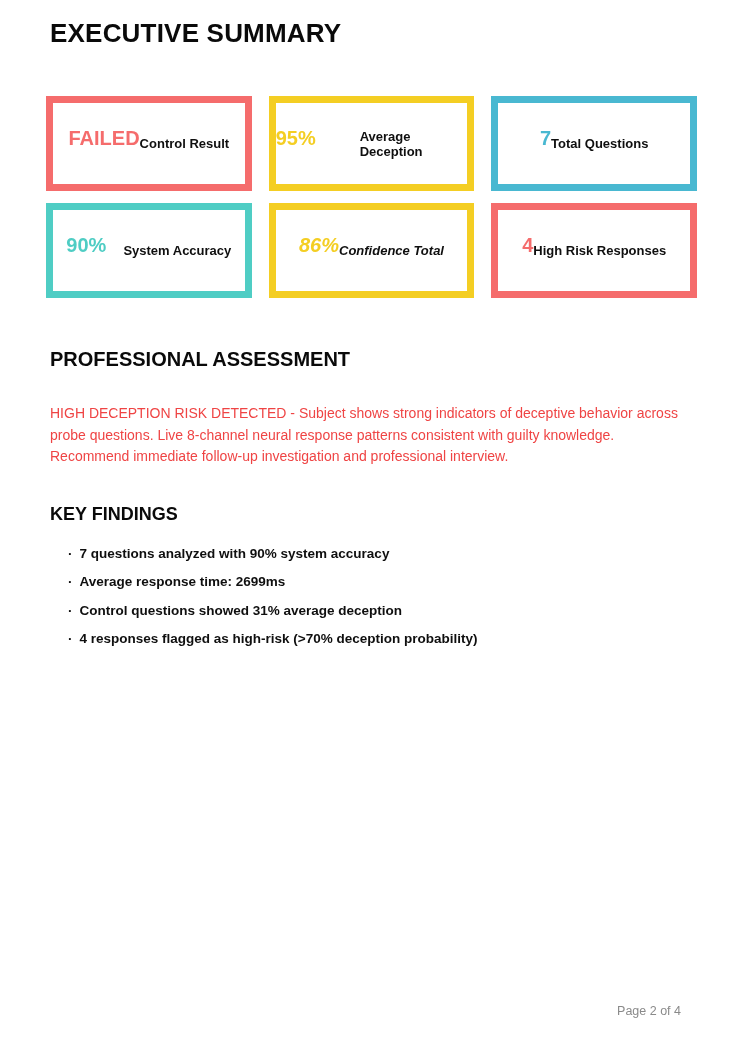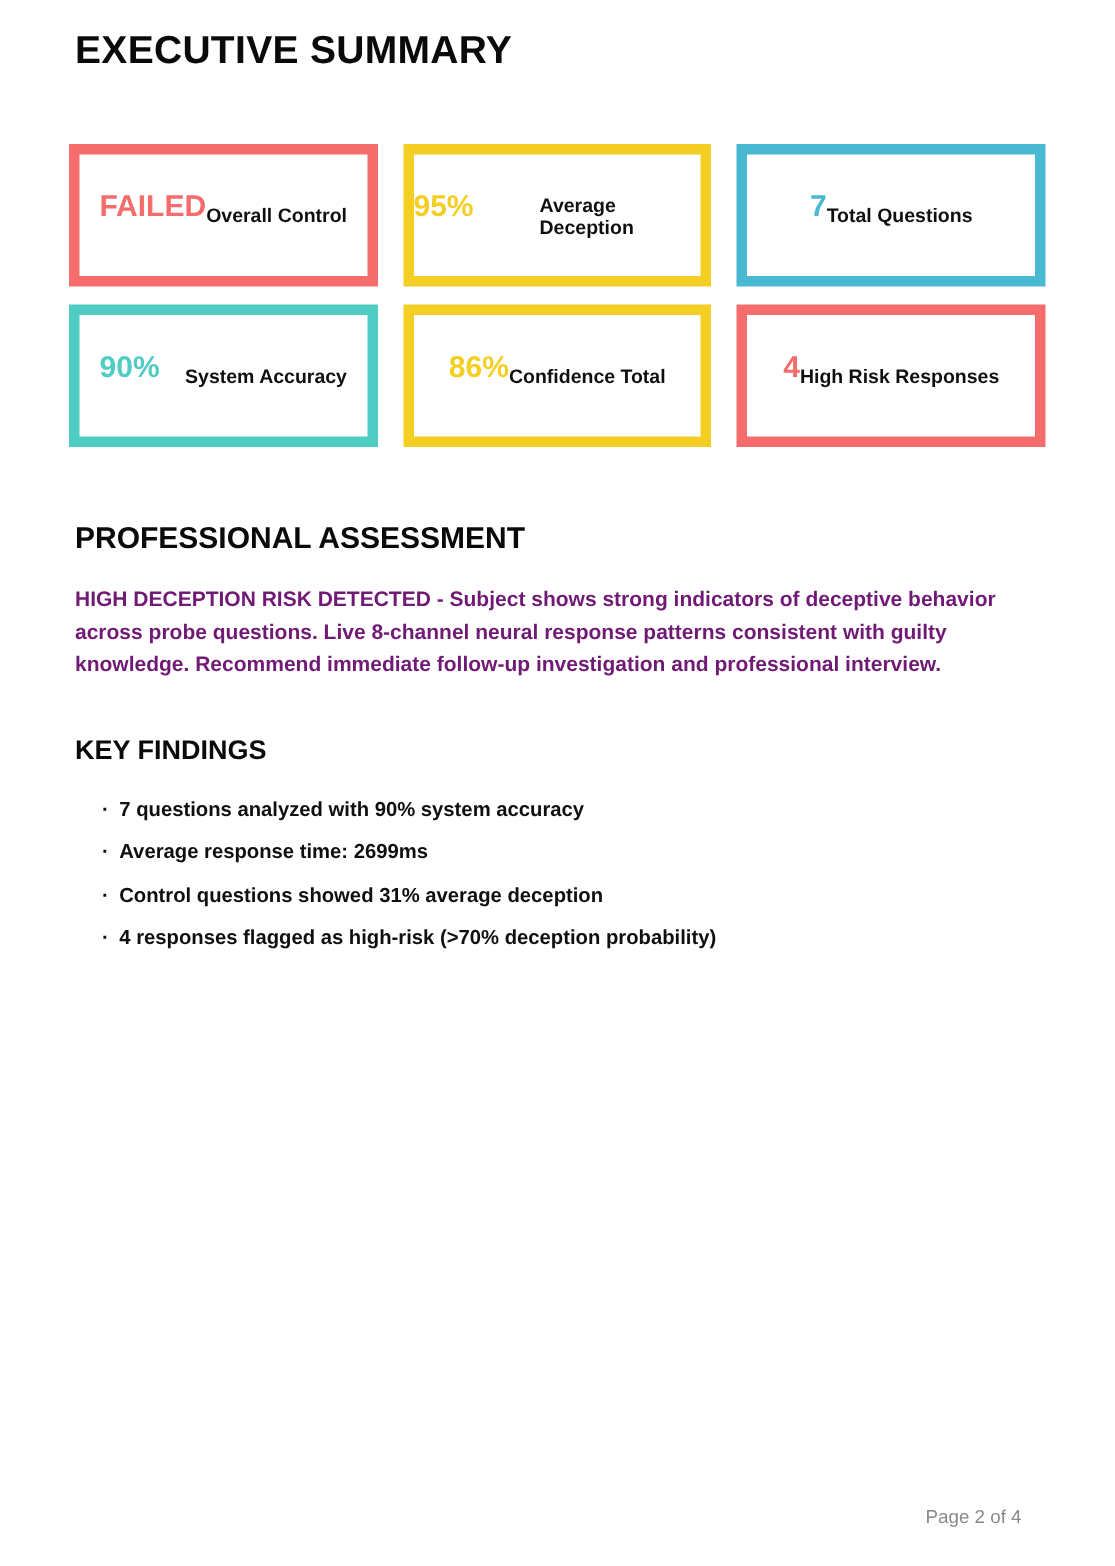--- a/index.html
+++ b/index.html
@@ -49,26 +49,26 @@
     font-weight: bold;
     color: #0f0f0f;
   }
   .section-assessment { margin: 50px 50px 0 50px; }
   .section-heading {
     font-size: 20px;
     font-weight: bold;
     color: #0a0a0a;
   }
   .assessment-body {
-    margin-top: 18px;
+    margin-top: 32px;
     width: 644px;
     font-size: 14px;
-    font-weight: bold;
+    font-weight: normal;
     line-height: 21.5px;
-    color: #701a75;
+    color: #ef4444;
   }
   .section-findings { margin: 36px 50px 0 50px; }
   .section-findings .section-heading { font-size: 18px; }
   .findings-list {
     list-style: none;
     margin-top: 22px;
     padding-left: 18px;
   }
   .finding-item {
     font-size: 13.5px;
@@ -89,35 +89,35 @@
 </head>
 <body>
 
 <div class="page">
 
   <h1 class="page-title">EXECUTIVE SUMMARY</h1>
 
   <div class="cards">
       <div class="stat-card" style="border-color: rgb(245, 108, 108);">
         <div class="stat-value" style="color: rgb(245, 108, 108);">FAILED</div>
-        <div class="stat-label">Overall Control</div>
+        <div class="stat-label">Control Result</div>
       </div>
       <div class="stat-card" style="border-color: rgb(244, 206, 35); gap: 44px;">
         <div class="stat-value" style="color: rgb(244, 206, 35);">95%</div>
         <div class="stat-label">Average Deception</div>
       </div>
       <div class="stat-card" style="border-color: rgb(73, 184, 209);">
         <div class="stat-value" style="color: rgb(73, 184, 209);">7</div>
         <div class="stat-label">Total Questions</div>
       </div>
       <div class="stat-card" style="border-color: rgb(79, 205, 196); gap: 17px;">
         <div class="stat-value" style="color: rgb(79, 205, 196);">90%</div>
         <div class="stat-label">System Accuracy</div>
       </div>
-      <div class="stat-card" style="border-color: rgb(244, 206, 35);">
+      <div class="stat-card" style="border-color: rgb(244, 206, 35); font-style: italic;">
         <div class="stat-value" style="color: rgb(244, 206, 35);">86%</div>
         <div class="stat-label">Confidence Total</div>
       </div>
       <div class="stat-card" style="border-color: rgb(245, 108, 108);">
         <div class="stat-value" style="color: rgb(245, 108, 108);">4</div>
         <div class="stat-label">High Risk Responses</div>
       </div>
     </div>
 
   <section class="section-assessment">

